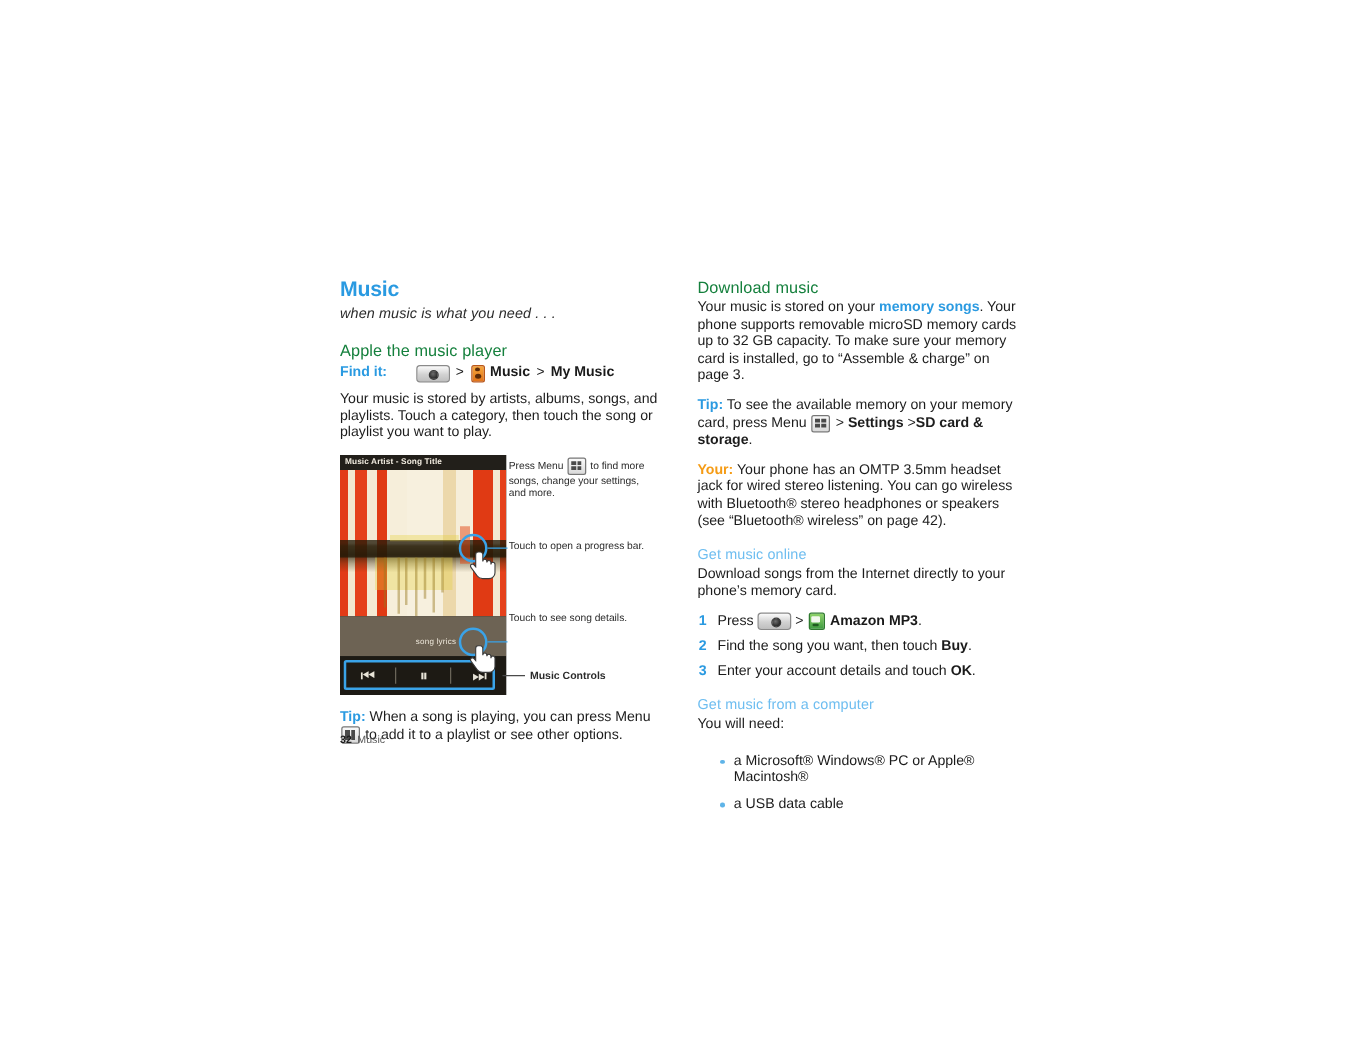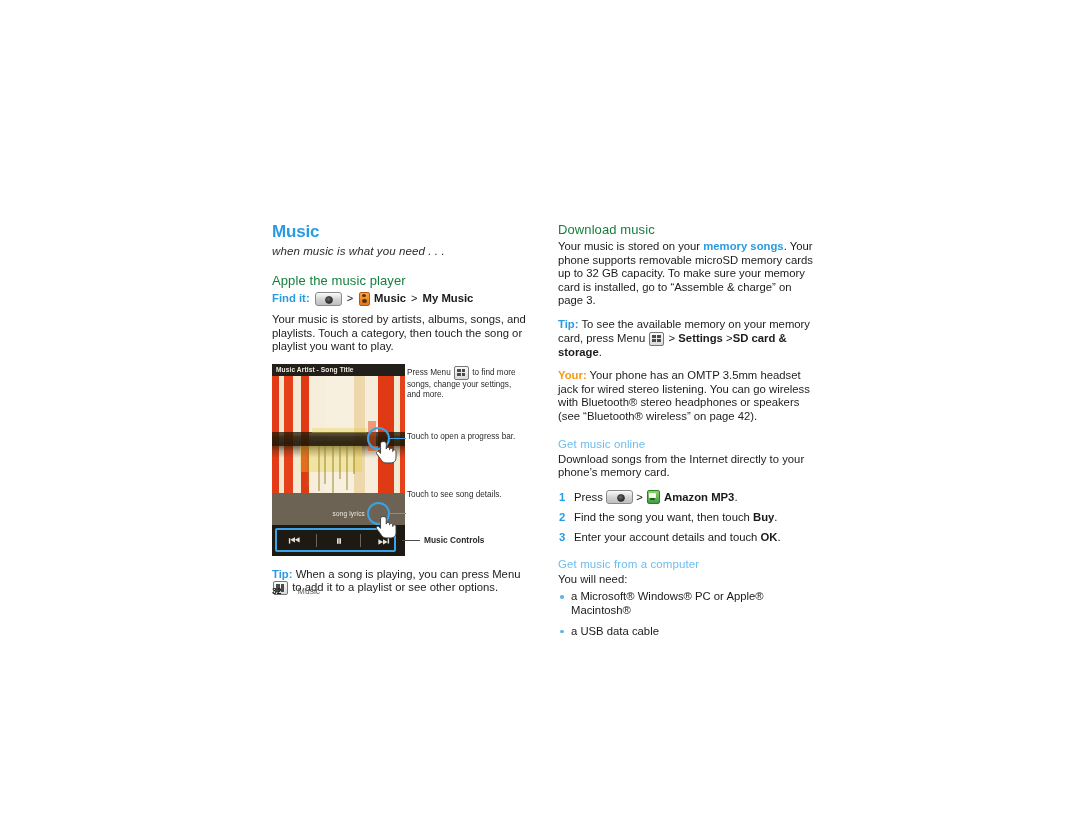--- a/index.html
+++ b/index.html
@@ -77,21 +77,21 @@
   
   .finditline {
     font-size: 11.3px;
     line-height: 15px;
     margin: 0 0 7px 0;
     display: flex;
     align-items: center;
     flex-wrap: wrap;
     gap: 3px;
   }
-  .findit-label { color: #2a9ae1; font-weight: bold; margin-right: 2px; }
+  .findit-label { color: #2a9ae1; font-weight: bold; margin-right: 20px; }
   .findit-sep { margin: 0 2px; font-size: 11px; }
 
   
   .keypill {
     display: inline-block;
     width: 25px; height: 12px;
     border-radius: 3px;
     background: linear-gradient(#fbfbfb, #d2d2d2 55%, #bfbfbf);
     border: 1px solid #8a8a8a;
     position: relative;
@@ -198,21 +198,21 @@
     flex-wrap: wrap;
   }
   ol.steps li .num {
     position: absolute;
     left: 1px; top: 0;
     color: #2a9ae1;
     font-weight: bold;
   }
 
   
-  ul.bullets { margin: 0; padding: 0; list-style: none; }
+  ul.bullets { margin: 16px; padding: 0; list-style: none; }
   ul.bullets li {
     font-size: 11.3px;
     line-height: 13.6px;
     margin: 0 0 7px 0;
     padding-left: 13px;
     position: relative;
   }
   ul.bullets li::before {
     content: "";
     position: absolute;
@@ -378,21 +378,21 @@
   .callout.bold { font-weight: bold; font-size: 8.4px; }
 
   
   .footer {
     position: absolute;
     left: 272px;
     top: 586px;
     font-size: 8.5px;
     color: #4a4a4a;
   }
-  .footer .pagenum { font-weight: bold; color: #1c1c1c; margin-right: 14px; }
+  .footer .pagenum { font-weight: bold; color: #1c1c1c; margin-right: 2px; }
   .footer .chap { color: #5a5a5a; }
 </style>
 </head>
 <body>
 
 <div class="page">
 
   <div class="col col-left">
 
     <h1 class="chapter-title">Music</h1>

